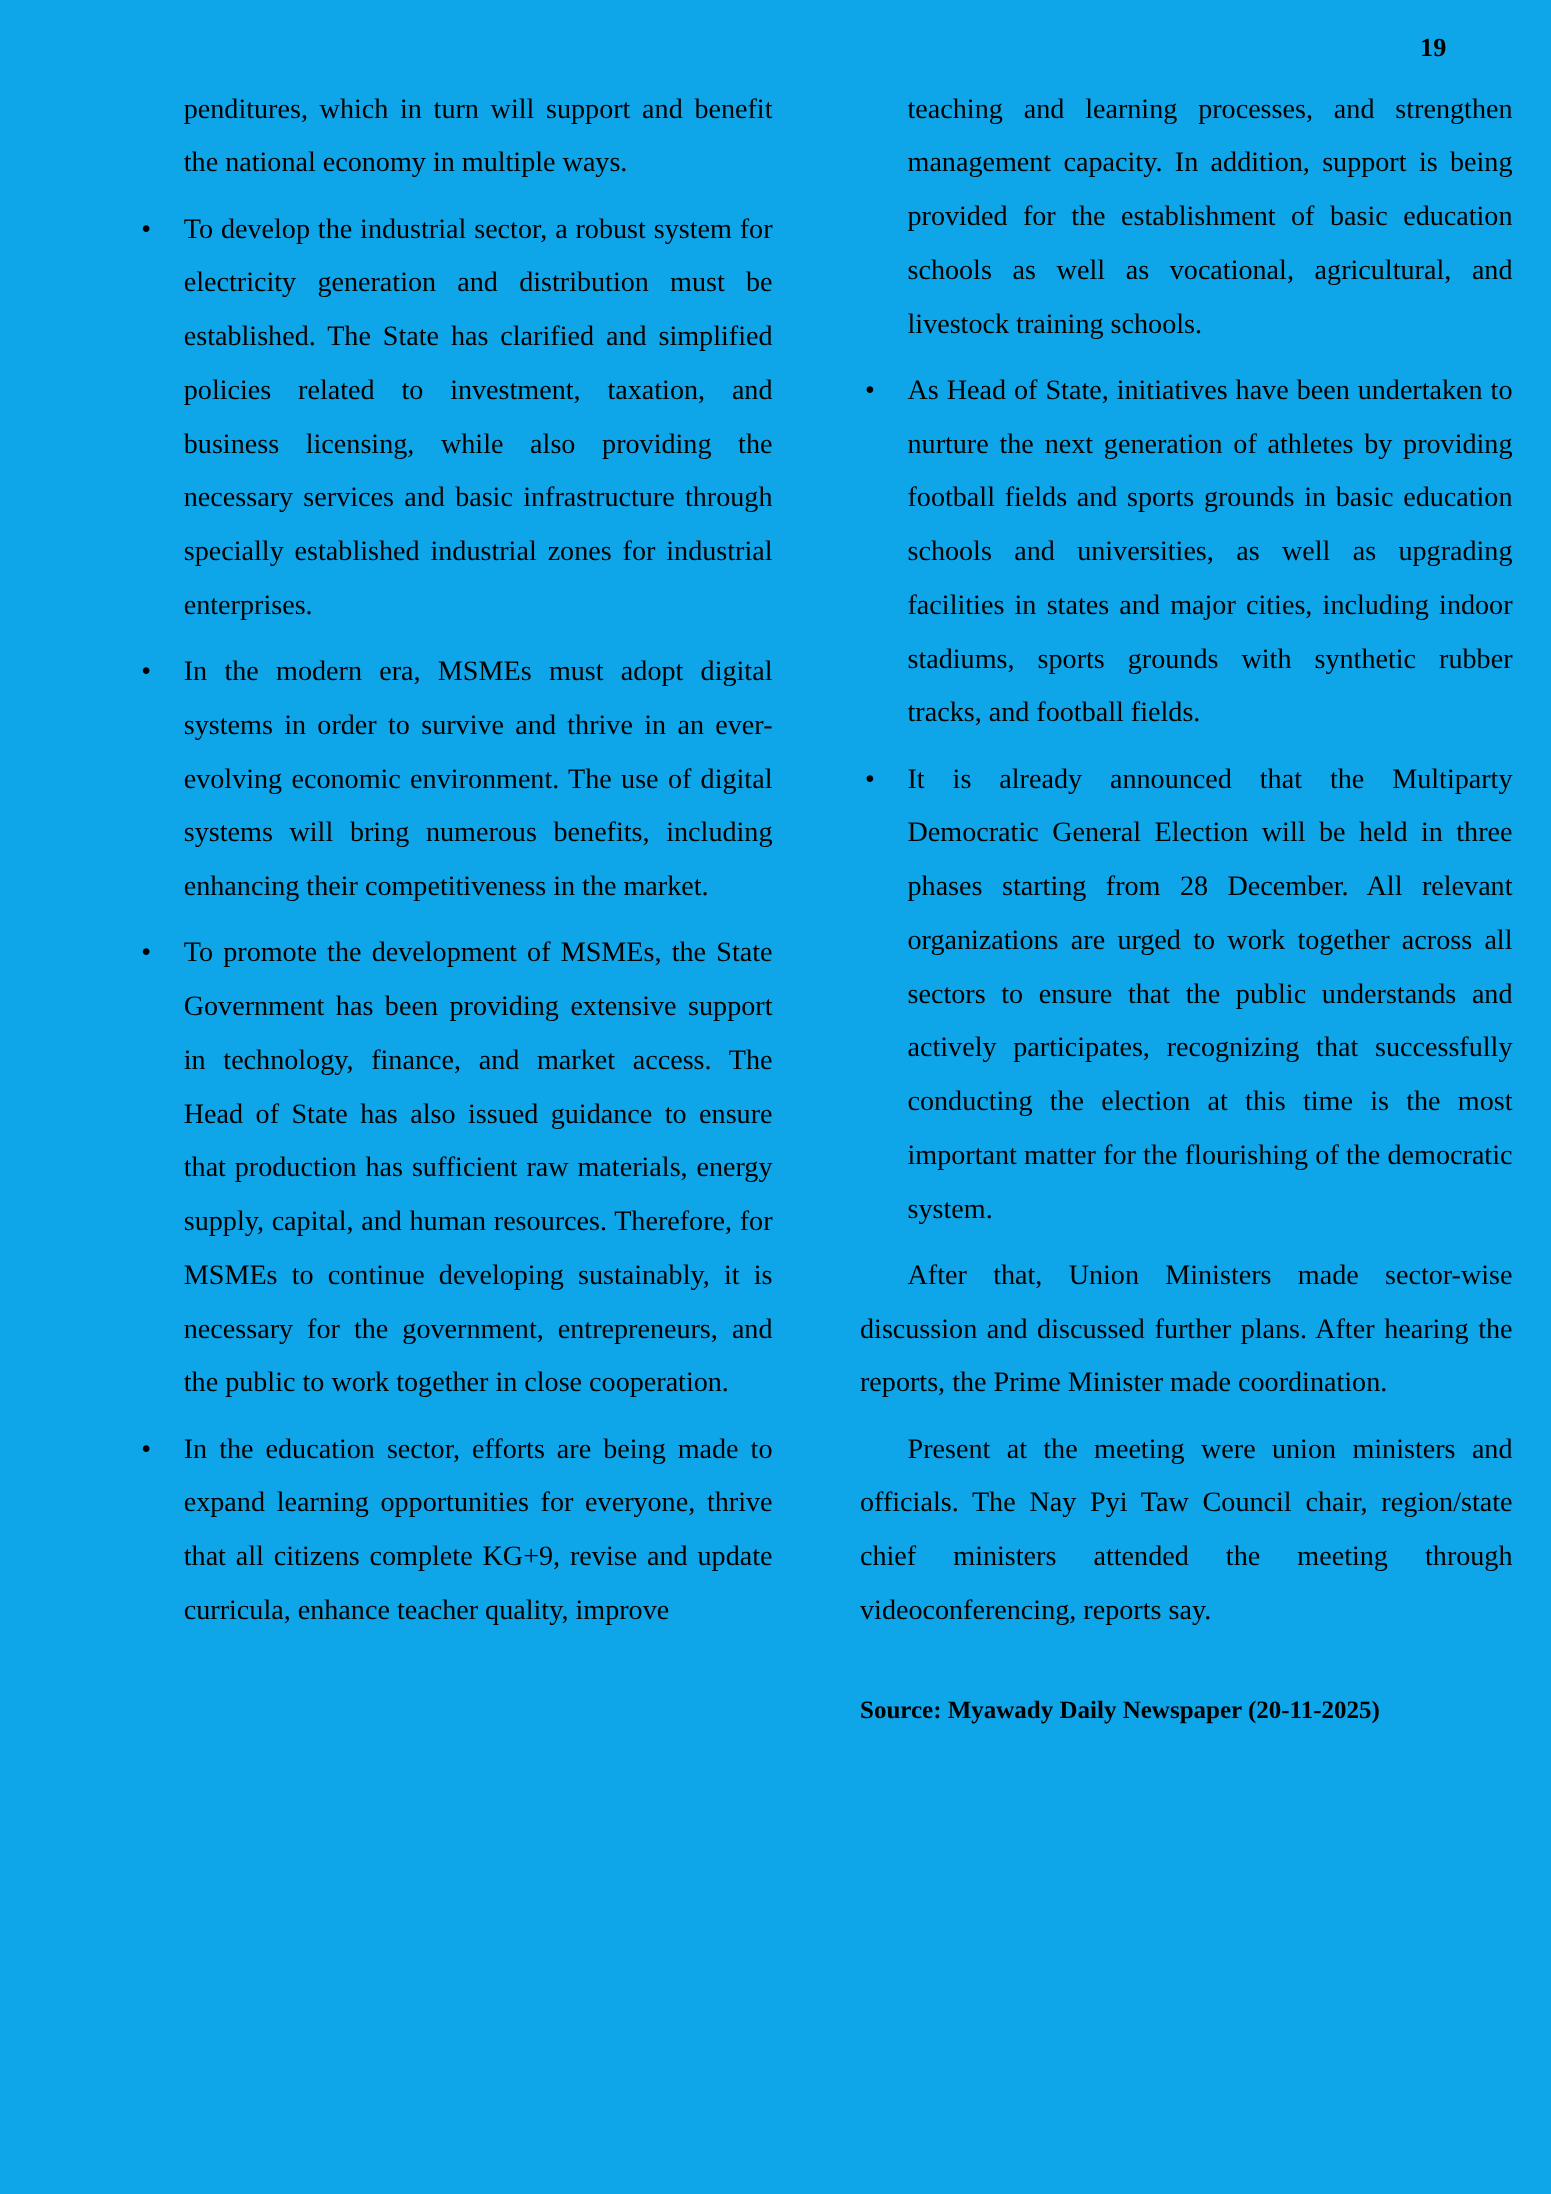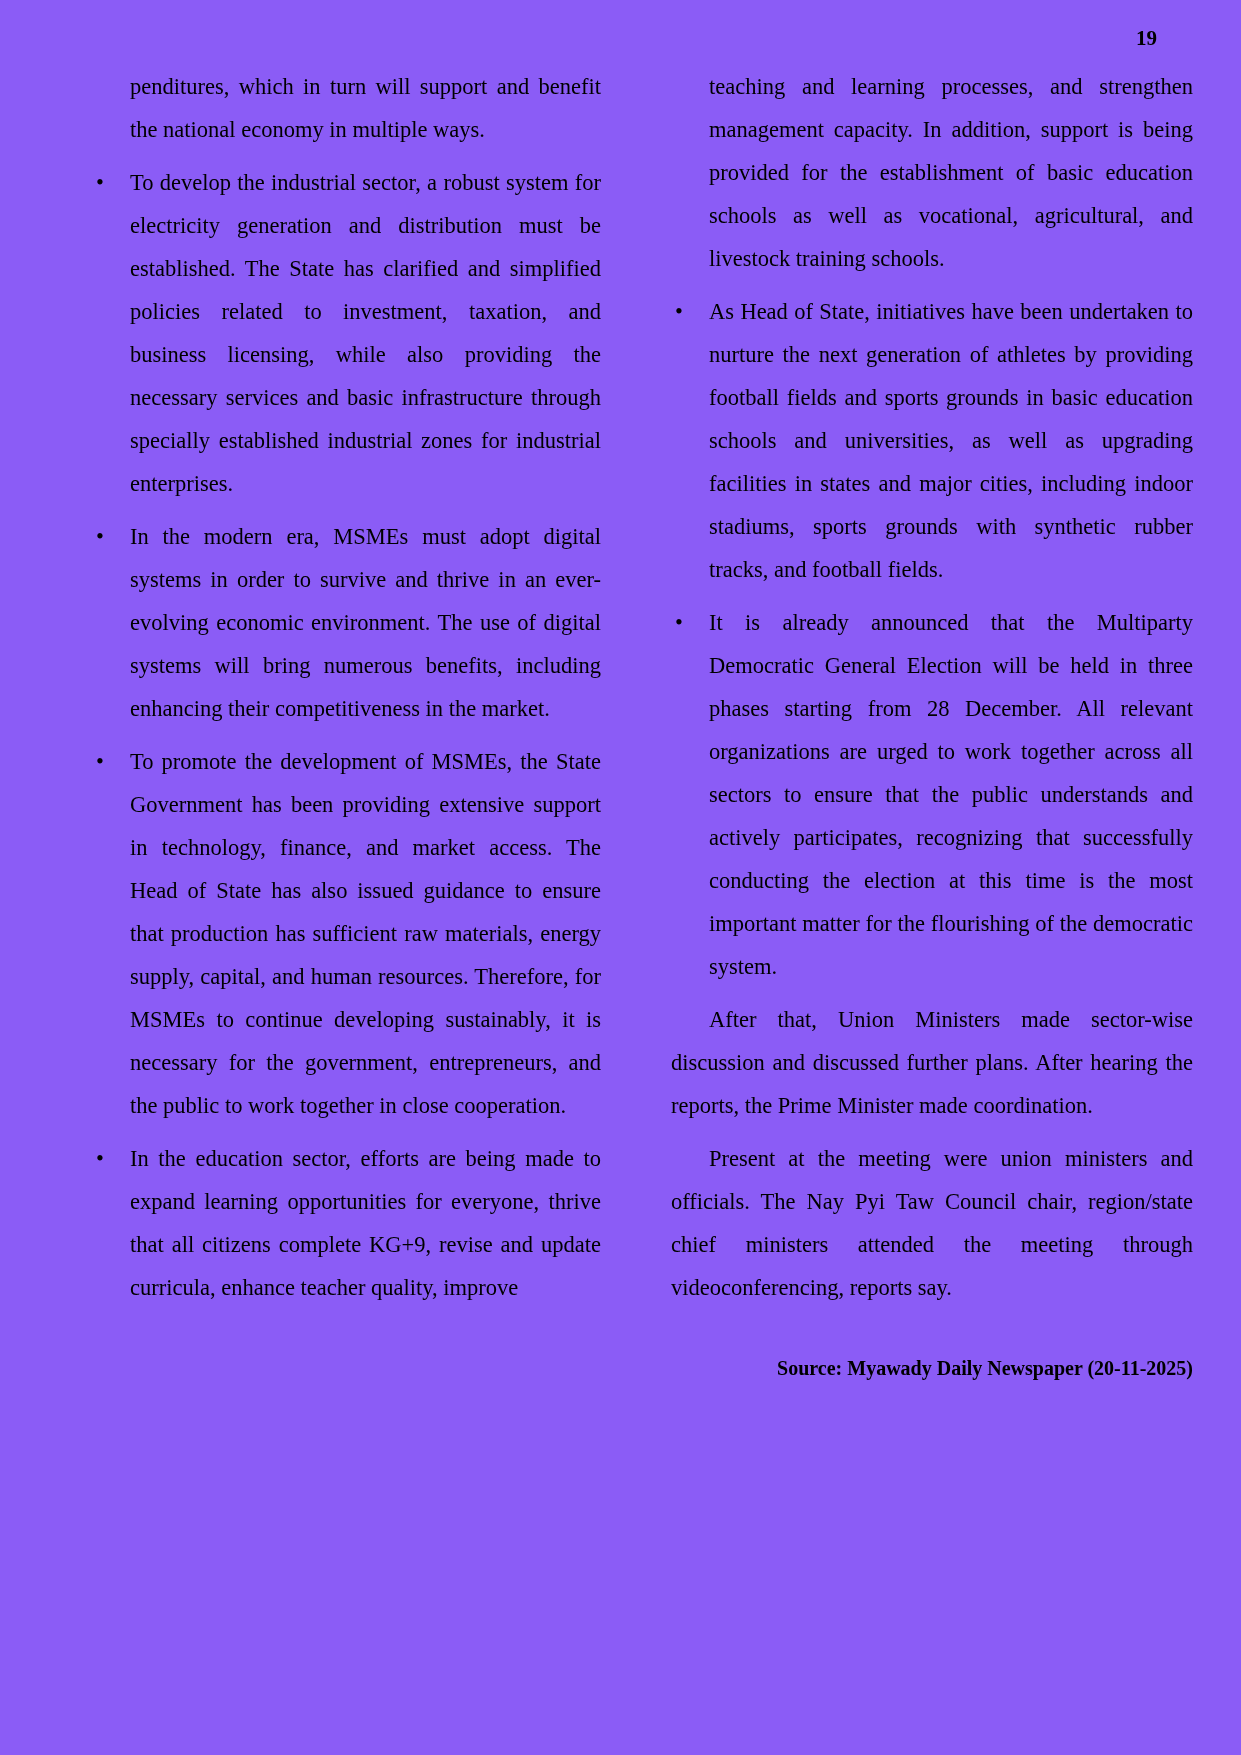--- a/index.html
+++ b/index.html
@@ -1,58 +1,58 @@
 <!DOCTYPE html>
 <html><head>
 <meta charset="utf-8">
 <style>
   html, body { margin: 0; padding: 0; background: #ffffff; }
   .page {
     position: relative;
     width: 1241px;
     height: 1755px;
-    background: #8b5cf6;
+    background: #0ea5e9;
     color: #000000;
     font-family: "Liberation Serif", "DejaVu Serif", serif;
     overflow: hidden;
   }
   .pageno {
     position: absolute;
     top: 26px;
     right: 84px;
     font-size: 21px;
     font-weight: 700;
     line-height: 24px;
   }
   .col {
     position: absolute;
     top: 65px;
     text-align: justify;
     font-size: 22.5px;
     line-height: 43px;
+    margin-left: 17px;
   }
   .col-left  { left: 96px;  width: 505px; }
   .col-right { left: 671px; width: 522px; }
   .item { margin: 0; }
   .item + .item { margin-top: 10px; }
   .hang { padding-left: 34px; }
   .col-right .hang { padding-left: 38px; }
   .bullet { position: relative; }
   .dot {
     position: absolute;
     left: 0;
     top: 0;
     width: 34px;
     text-align: left;
   }
   .col-right .dot { left: 4px; width: 34px; }
   .indent { text-indent: 38px; }
   .source {
     margin-top: 46px;
-    text-align: right;
     font-weight: 700;
     font-size: 20px;
     line-height: 26px;
   }
 </style>
 </head>
 <body>
 
 <div class="page">
 

